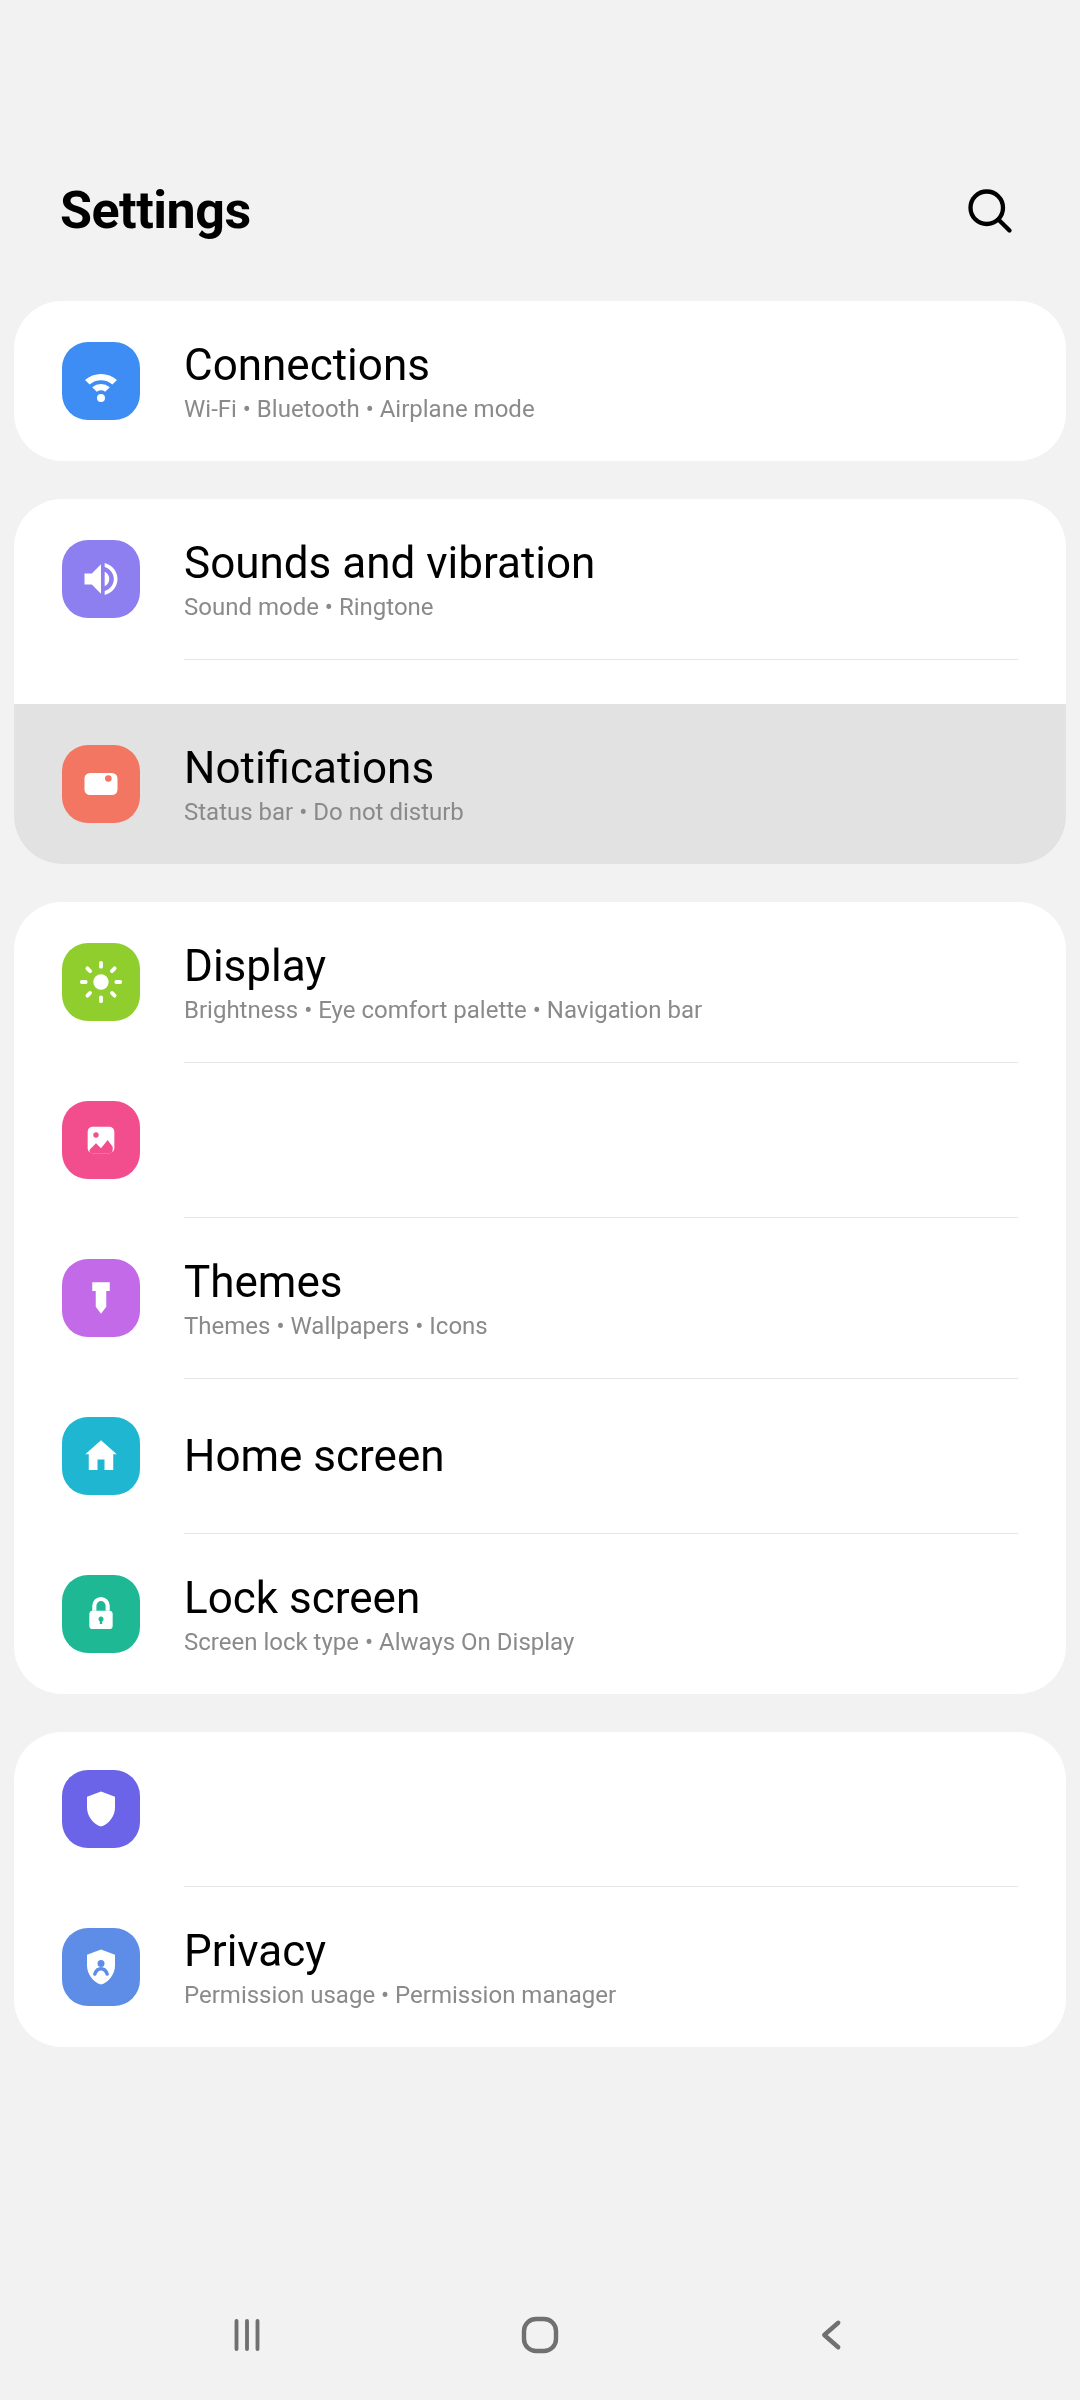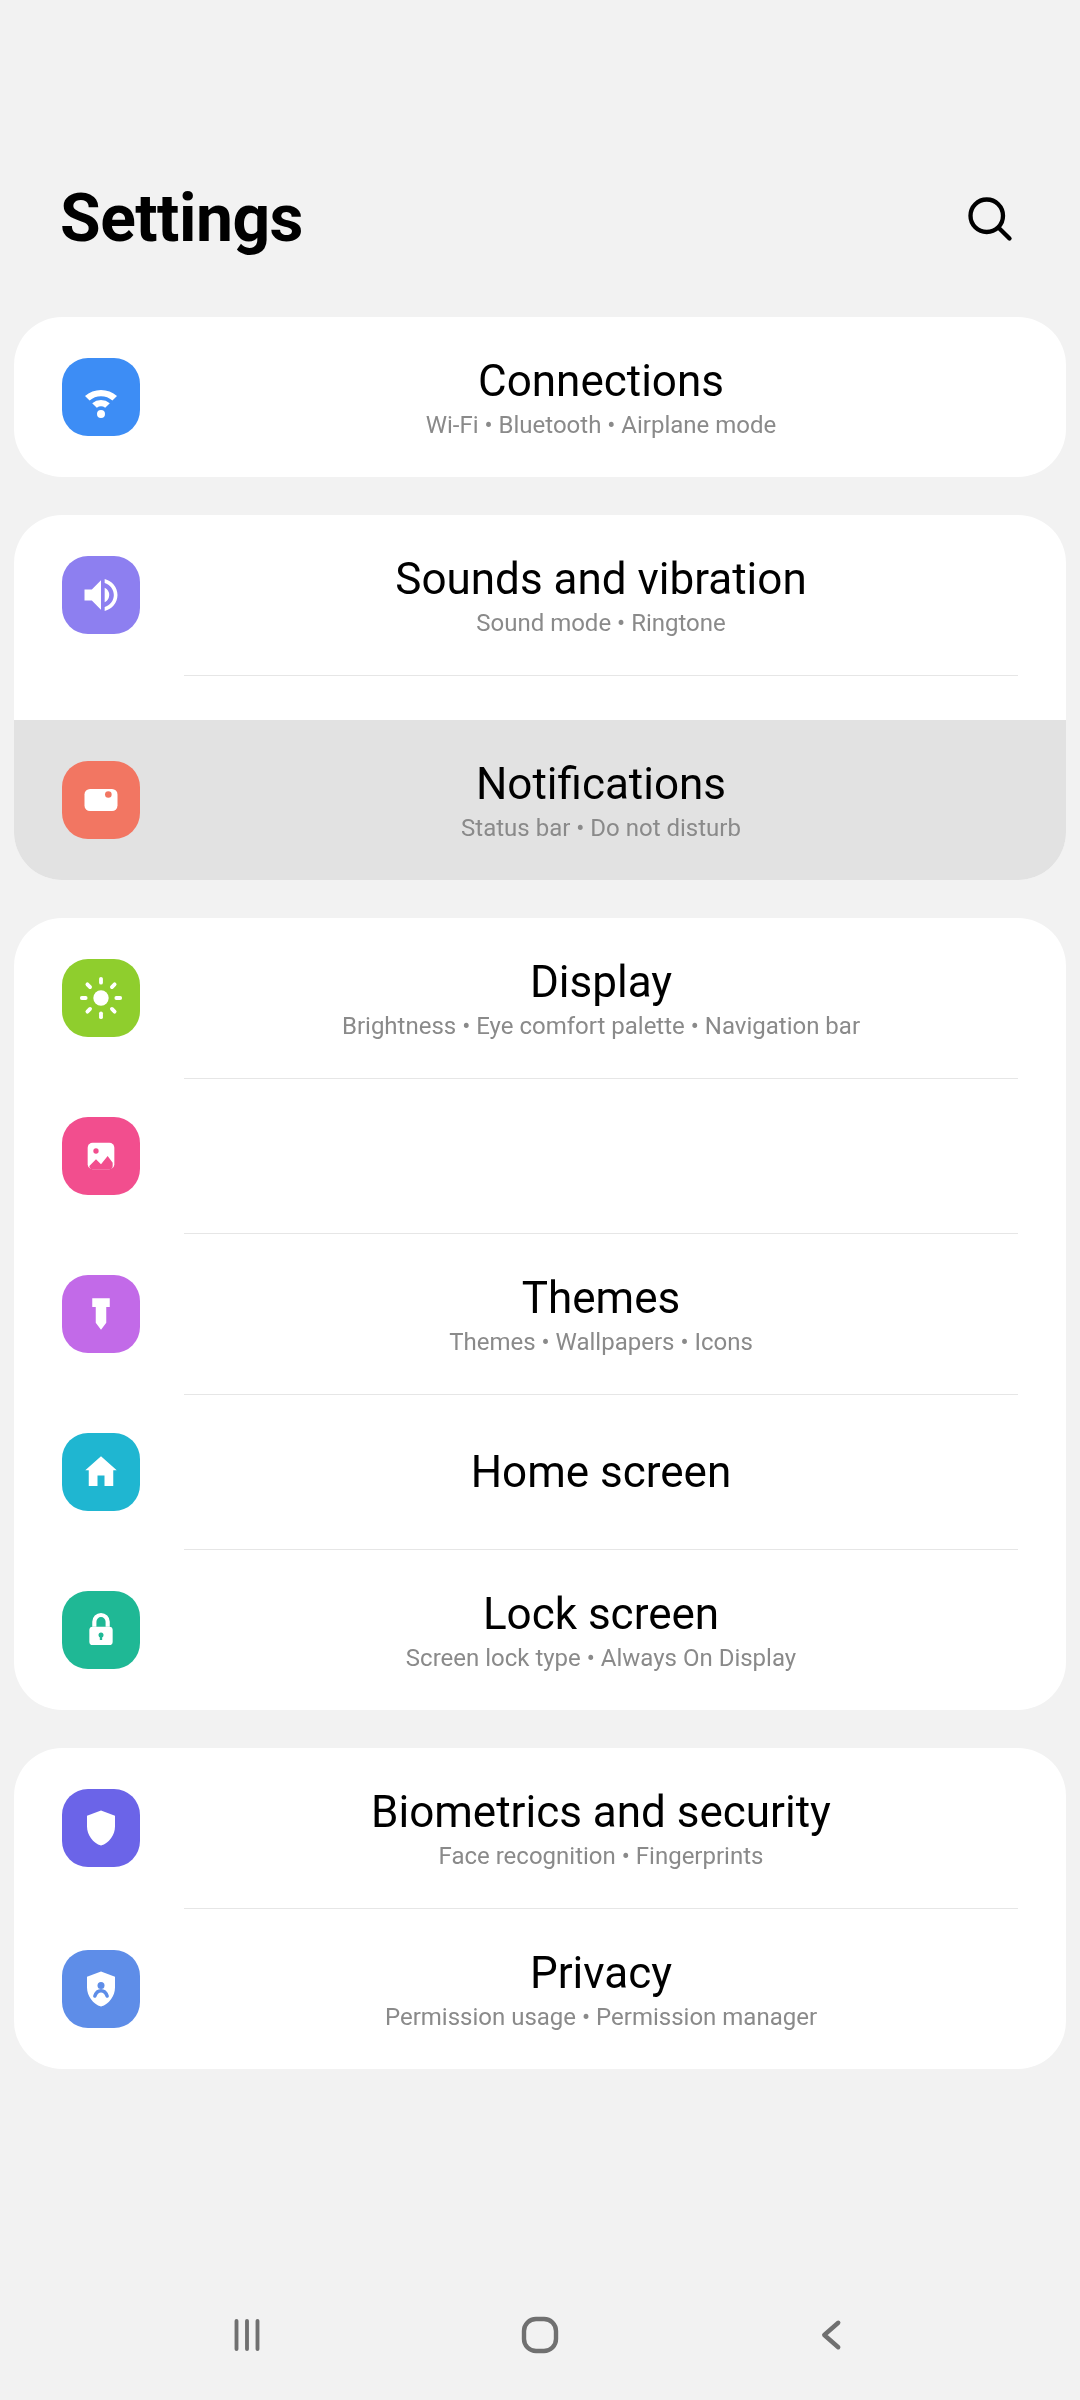--- a/index.html
+++ b/index.html
@@ -10,38 +10,37 @@
     overflow: hidden;
     position: relative;
   }
   .header {
     display: flex;
     align-items: center;
     justify-content: space-between;
     padding: 180px 60px 60px 60px;
   }
   .header-title {
-    font-size: 66px;
+    font-size: 52px;
     font-weight: 700;
     color: #000;
     letter-spacing: -0.5px;
   }
   .search-btn {
     width: 60px;
     height: 60px;
     display: flex;
     align-items: center;
     justify-content: center;
   }
   .card {
     background: #fff;
     border-radius: 48px;
     margin: 0 14px 38px 14px;
     overflow: hidden;
-    text-align: center;
   }
   .card:last-of-type { margin-bottom: 0; }
   .item {
     display: flex;
     align-items: center;
     padding: 38px 48px;
     position: relative;
   }
   .item.highlighted {
     background: #e2e2e2;
@@ -243,24 +242,20 @@
           </div>
         </div>
       </div>
       <div class="card">
         <div class="item">
           <div class="icon-wrap bg-indigo">
             <svg width="42" height="42" viewBox="0 0 24 24">
               <path fill="#fff" d="M12 2l8 3v6c0 5-3.4 9.7-8 11-4.6-1.3-8-6-8-11V5l8-3z"></path>
             </svg>
           </div>
-          <div class="texts">
-            <div class="title">Biometrics and security</div>
-            <div class="subtitle">Face recognition  •  Fingerprints</div>
-          </div>
         </div>
         <div class="divider"></div>
         <div class="item">
           <div class="icon-wrap bg-blue-privacy">
             <svg width="42" height="42" viewBox="0 0 24 24">
               <path fill="#fff" d="M12 2l8 3v6c0 5-3.4 9.7-8 11-4.6-1.3-8-6-8-11V5l8-3z"></path>
               <circle cx="12" cy="10" r="2" fill="#5e8de8"></circle>
               <path d="M8.5 16c.7-2 2-3 3.5-3s2.8 1 3.5 3" stroke="#5e8de8" stroke-width="2" fill="none" stroke-linecap="round"></path>
             </svg>
           </div>

